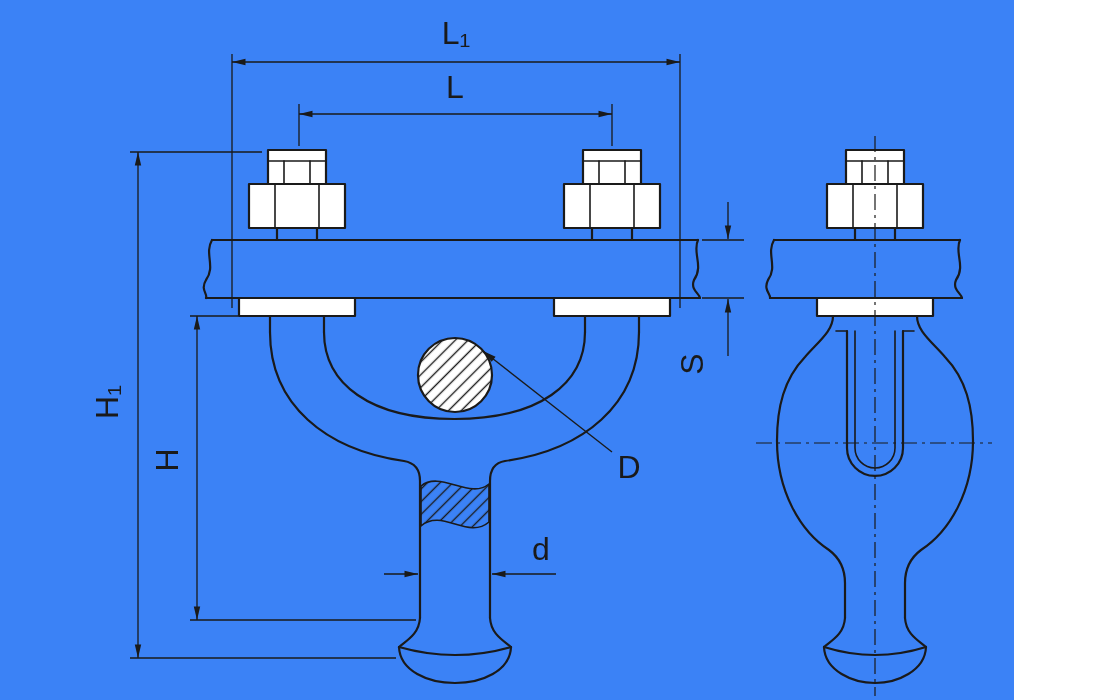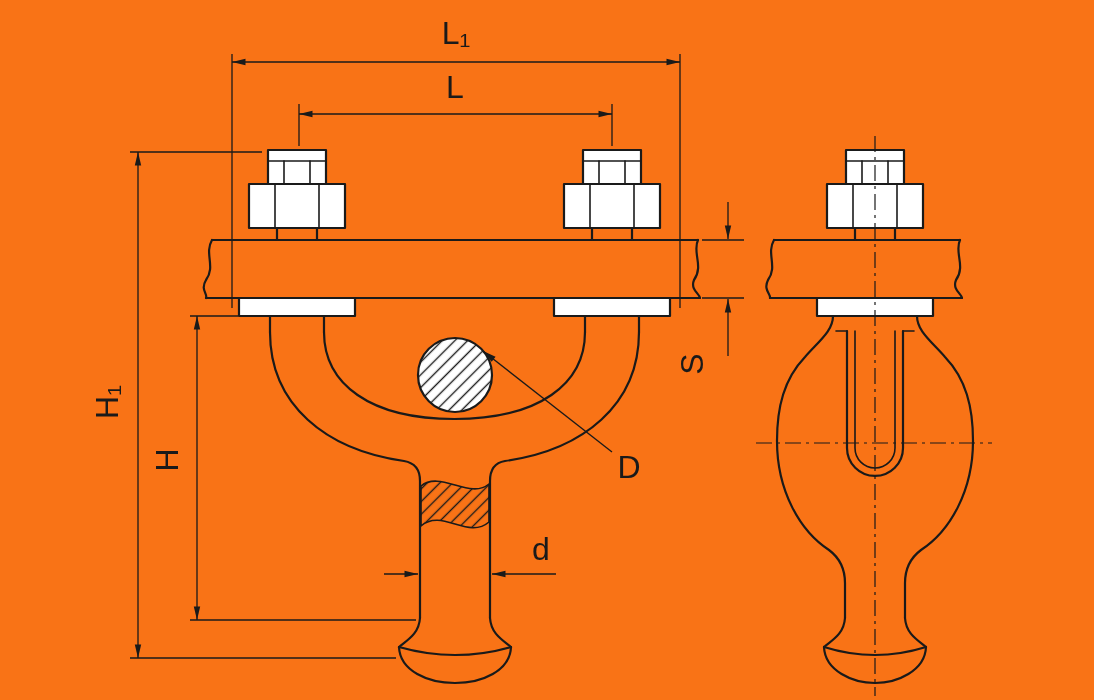--- a/index.html
+++ b/index.html
@@ -1,19 +1,19 @@
 <!DOCTYPE html>
 <html><head>
 <meta charset="utf-8">
 <style>
   html,body{margin:0;padding:0;background:#ffffff;}
   .stage{
     position:relative;
-    width:1094px;height:700px;
-    background:#f97316;
+    width:1014px;height:700px;
+    background:#3b82f6;
     overflow:hidden;
     font-family:"Liberation Sans","DejaVu Sans",sans-serif;
   }
   svg{display:block;}
   .outline{stroke:#1a1a1a;stroke-width:2.2;fill:none;stroke-linecap:round;stroke-linejoin:round;}
   .outline-fill{stroke:#1a1a1a;stroke-width:2.2;fill:#ffffff;stroke-linejoin:round;}
   .detail{stroke:#1a1a1a;stroke-width:1.6;fill:none;stroke-linecap:round;}
   .dim{stroke:#1a1a1a;stroke-width:1.3;fill:none;stroke-linecap:butt;}
   .centerline{stroke:#1a1a1a;stroke-width:1.2;fill:none;stroke-dasharray:16 5 3 5;}
   .hatched{stroke:#1a1a1a;stroke-width:1.6;}

